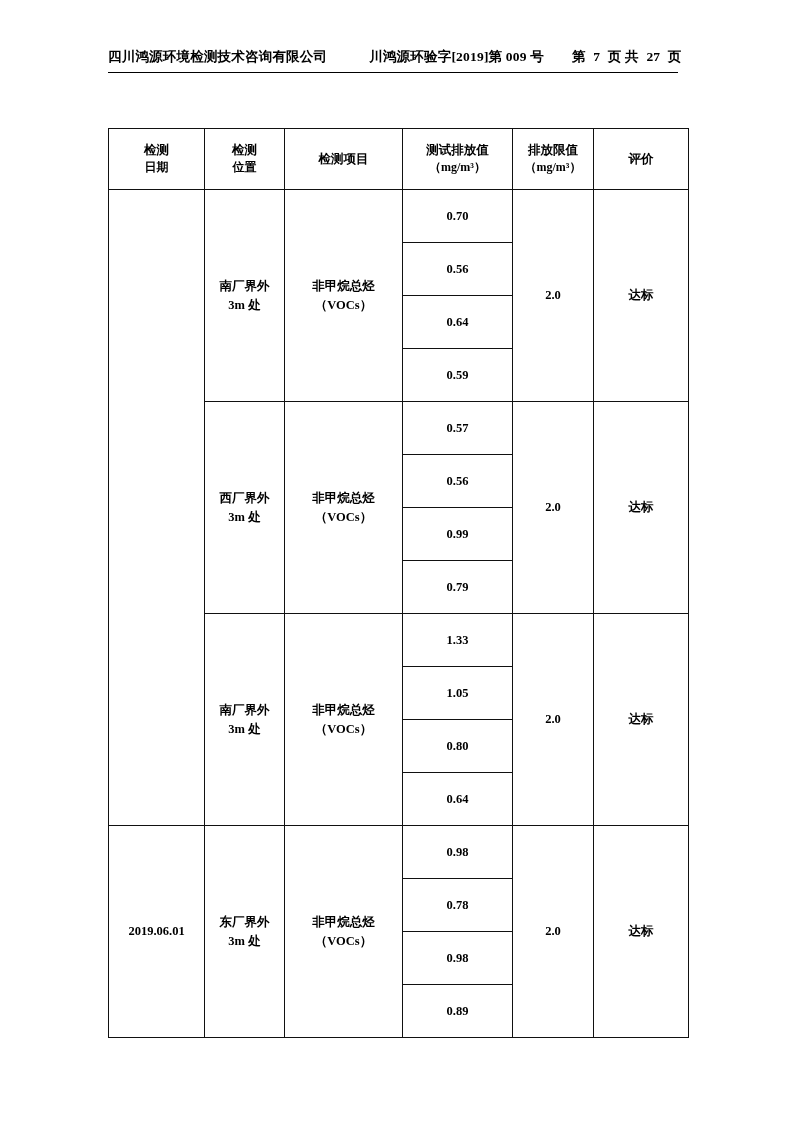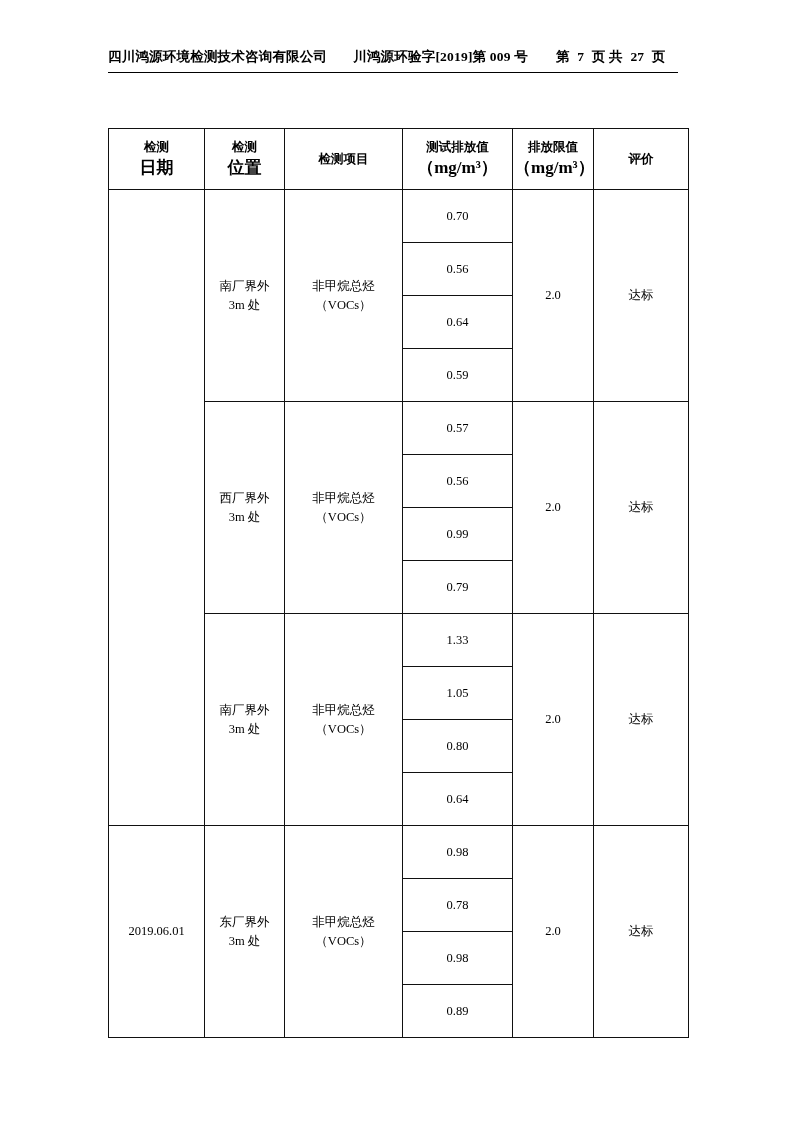--- a/index.html
+++ b/index.html
@@ -33,21 +33,21 @@
     font-size: 13.5px;
     font-weight: bold;
     letter-spacing: 0.2px;
     padding-bottom: 6px;
     border-bottom: 1.3px solid #000;
     box-sizing: border-box;
   }
   .header .h-company { white-space: nowrap; }
   .header .h-code {
     white-space: nowrap;
-    margin-left: 26px;
+    margin-left: 42px;
   }
   .header .h-page {
     white-space: nowrap;
     margin-left: 26px;
     font-weight: bold;
   }
   .header .h-page span { padding: 0 2px; }
 
   
   .tbl-wrap {
@@ -77,25 +77,25 @@
     line-height: 1.45;
   }
   table.report thead th {
     font-weight: bold;
     height: 56px;
     font-size: 12.5px;
     padding: 2px 1px;
   }
   table.report thead th .unit {
     display: block;
-    font-size: 17px;
+    font-size: 12px;
     font-weight: bold;
   }
   table.report td {
-    font-weight: normal;
+    font-weight: bold;
   }
   td.val {
     height: 50px;
     font-size: 12.5px;
     font-family: "Liberation Serif", serif;
   }
   td.pos, td.item, td.limit, td.eval, td.date {
     font-size: 12.5px;
   }
   td.item .sub {

